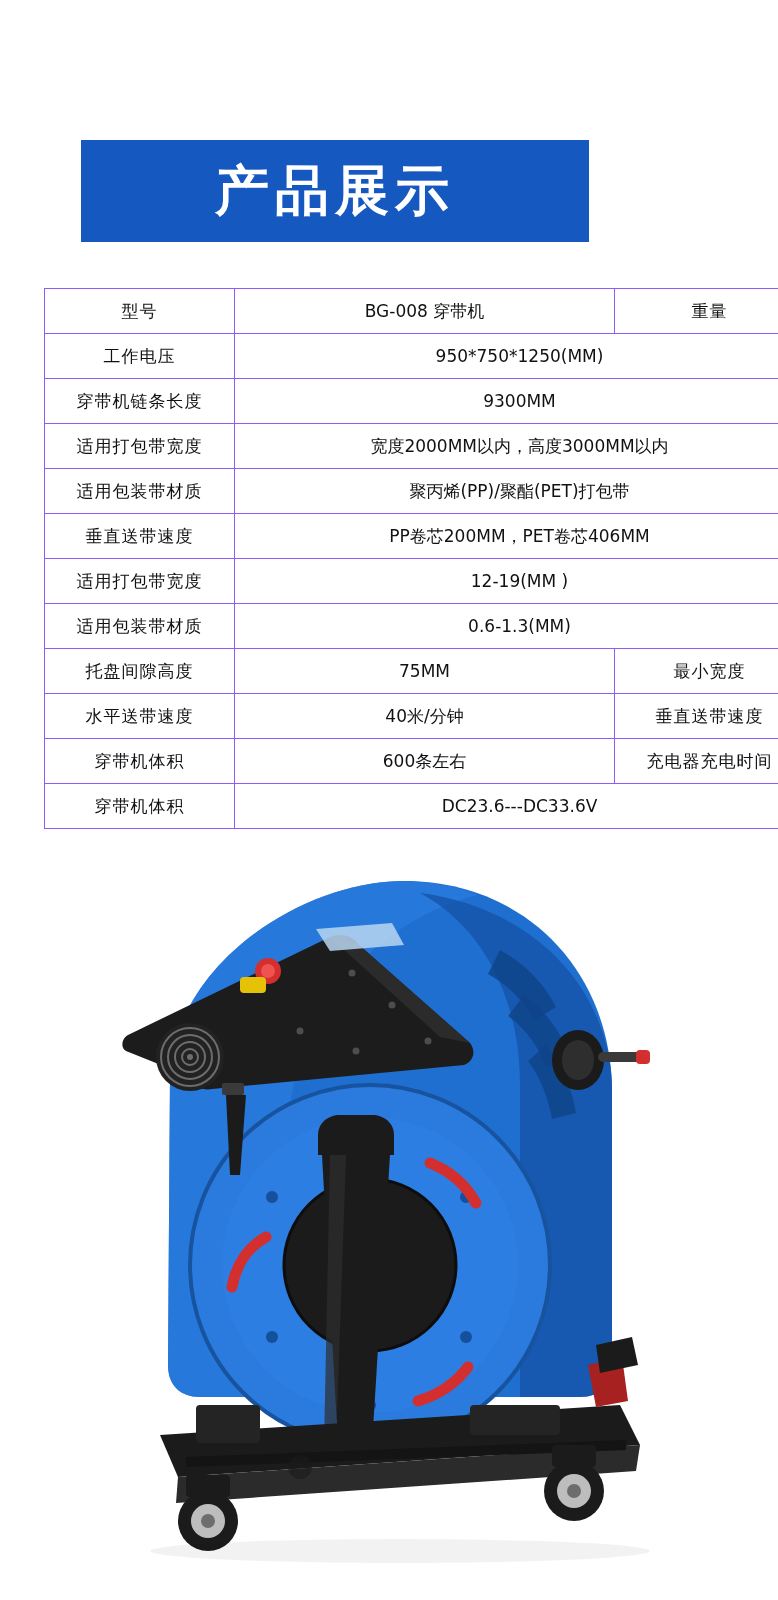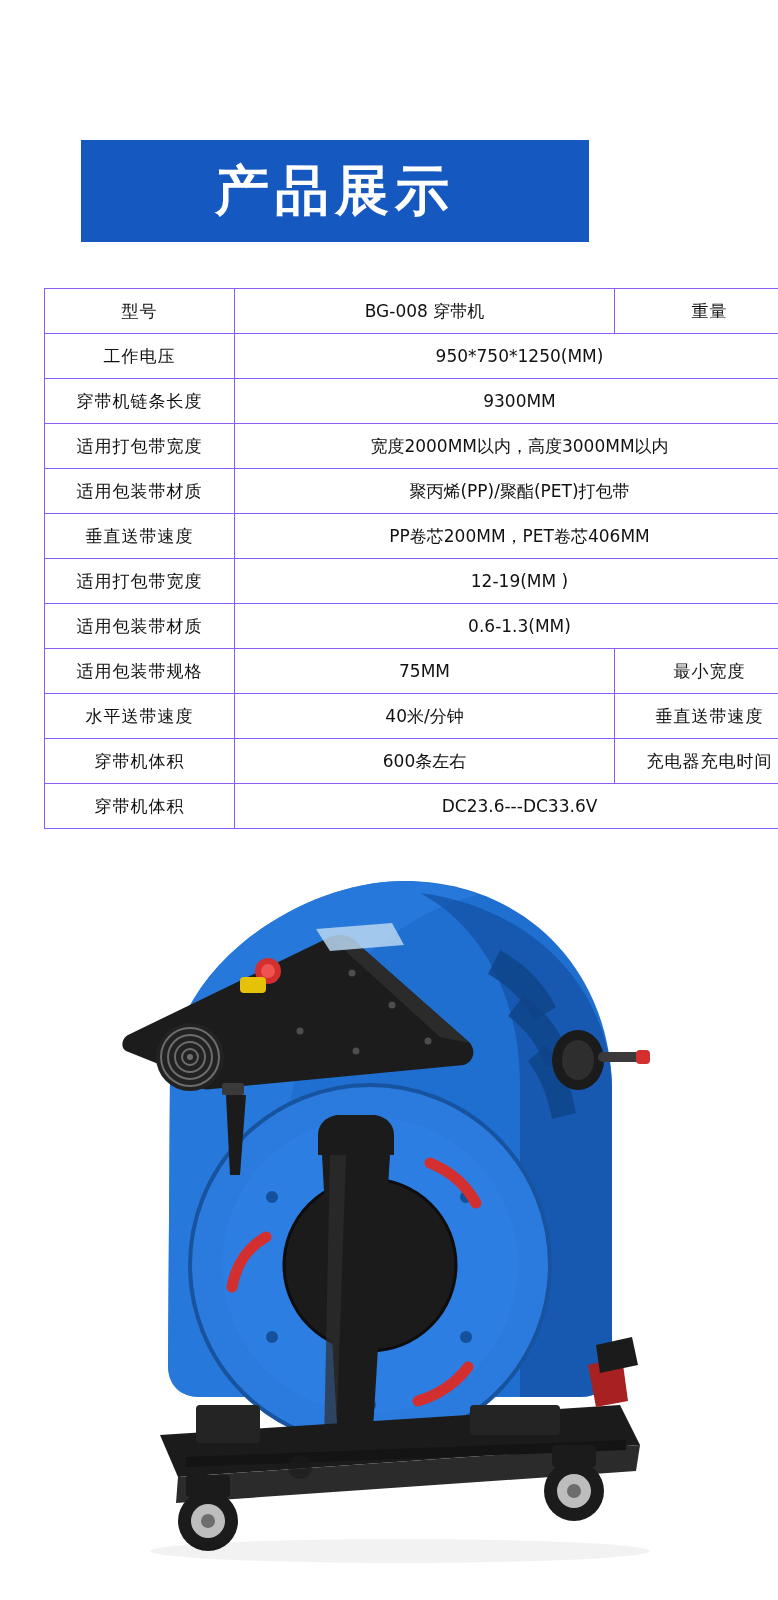--- a/index.html
+++ b/index.html
@@ -140,21 +140,21 @@
           </tr>
           <tr>
             <td class="lbl">适用打包带宽度</td>
             <td class="val" colspan="4">12-19(MM )</td>
           </tr>
           <tr>
             <td class="lbl">适用包装带材质</td>
             <td class="val" colspan="4">0.6-1.3(MM)</td>
           </tr>
           <tr>
-            <td class="lbl">适用包装带规格</td>
+            <td class="lbl">托盘间隙高度</td>
             <td class="val" colspan="2">75MM</td>
             <td class="lbl">最小宽度</td>
           </tr>
           <tr>
             <td class="lbl">水平送带速度</td>
             <td class="val" colspan="2">40米/分钟</td>
             <td class="lbl">垂直送带速度</td>
           </tr>
           <tr>
             <td class="lbl">穿带机体积</td>

